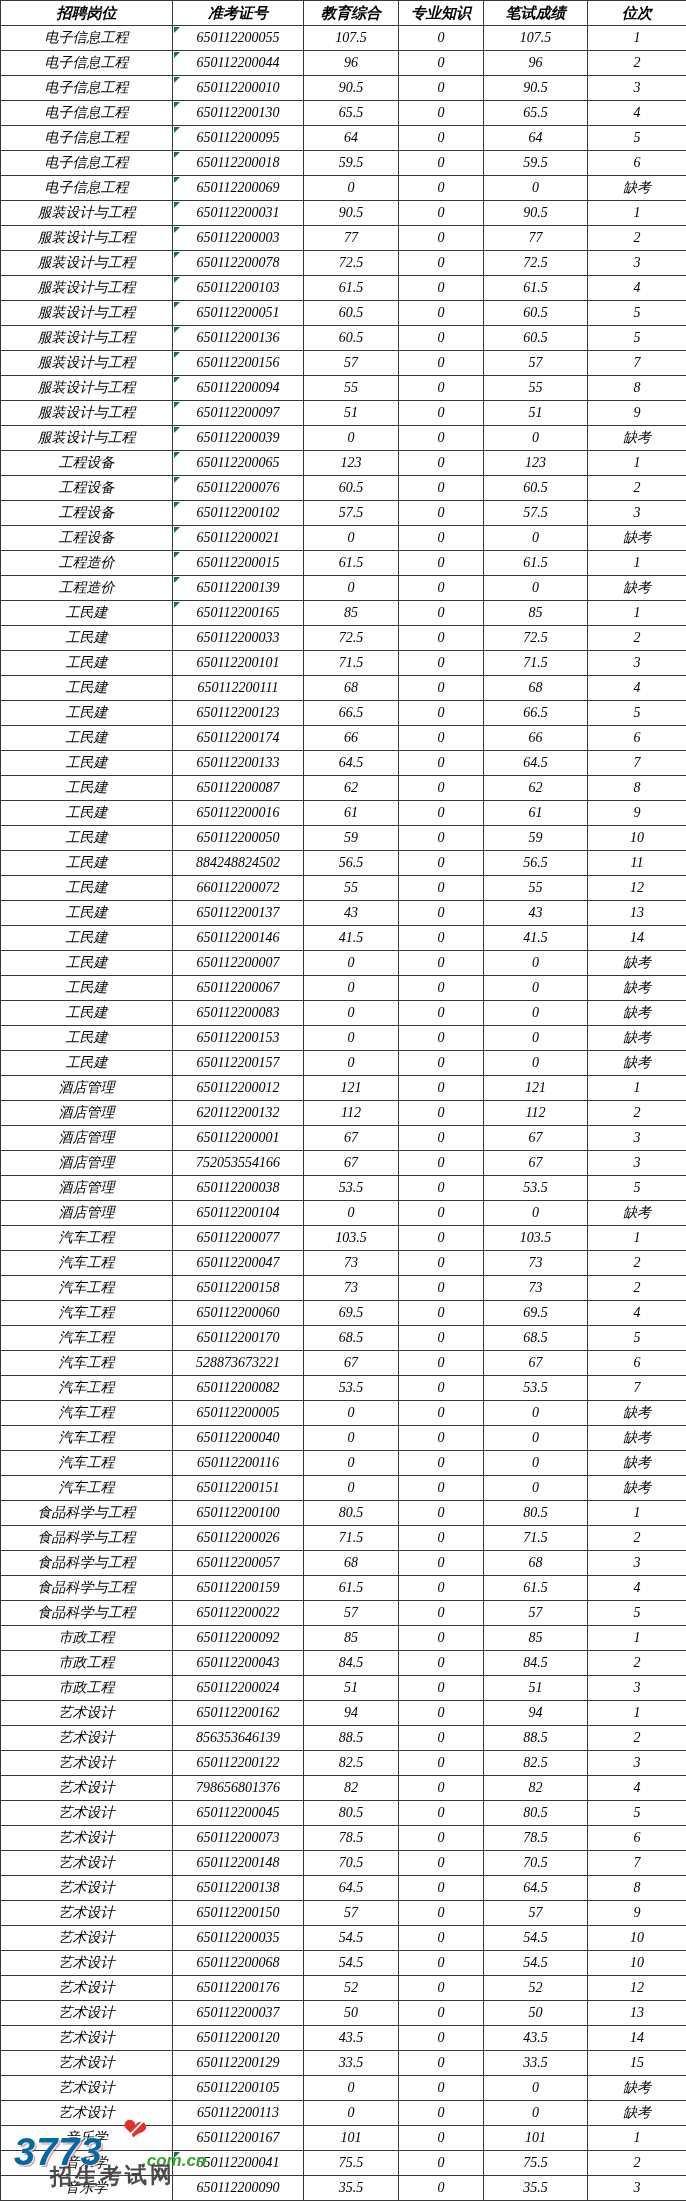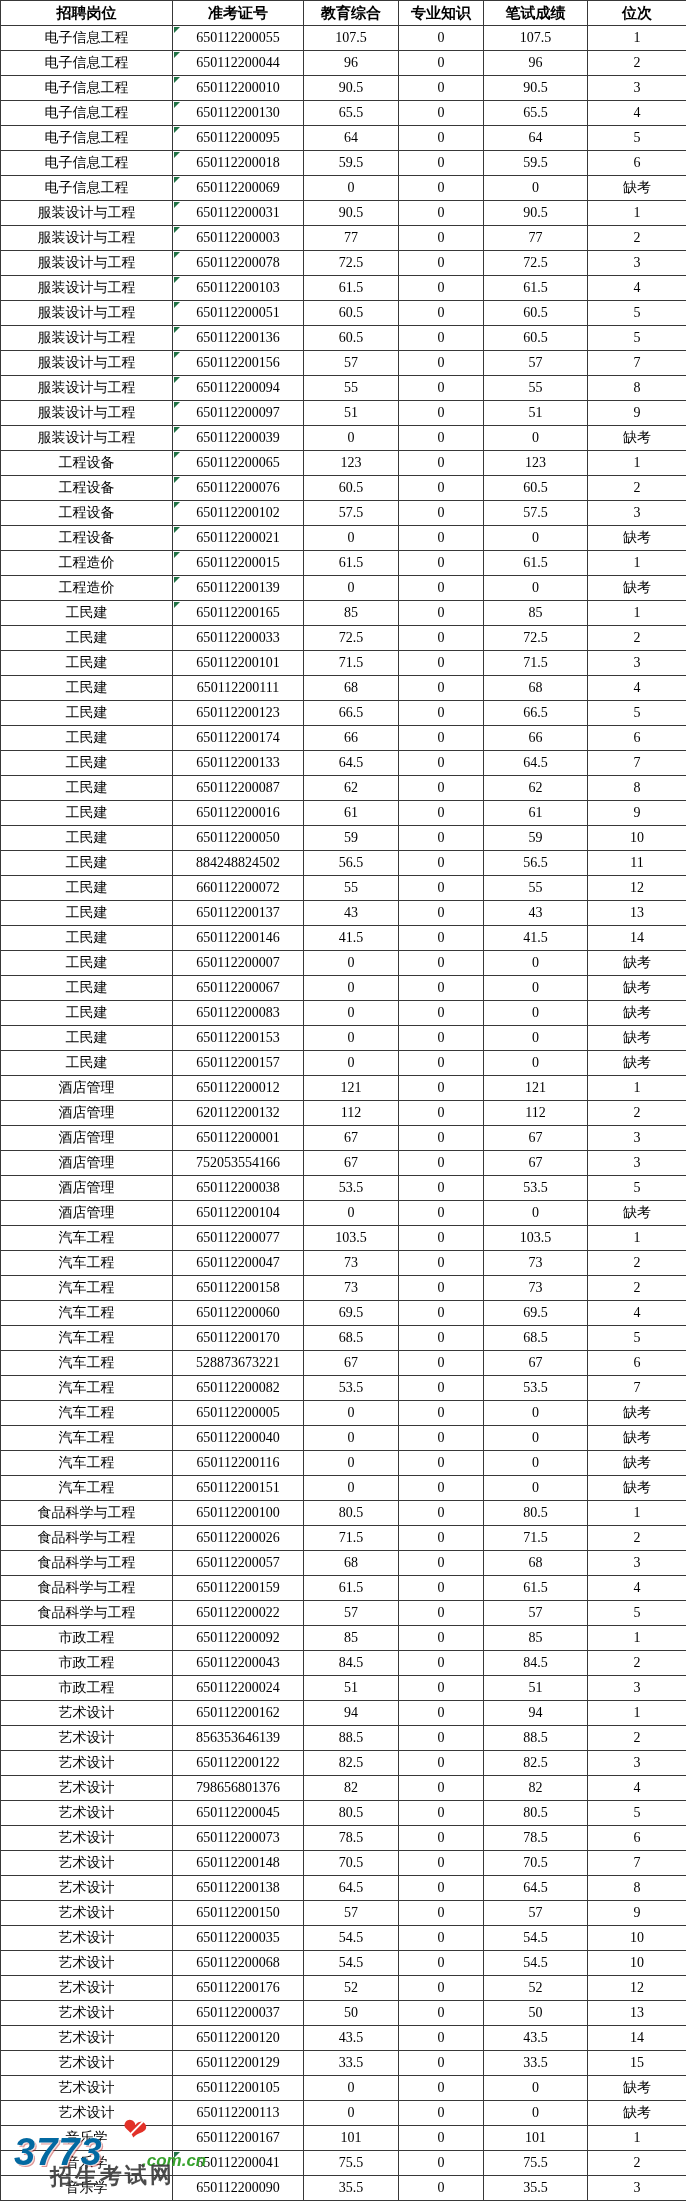--- a/index.html
+++ b/index.html
@@ -2,21 +2,21 @@
 <html><head>
 <meta charset="utf-8">
 <style>
   html,body{margin:0;padding:0;background:#fff;}
   body{
     width:686px;height:2201px;position:relative;overflow:hidden;
     font-family:"Liberation Serif","DejaVu Serif",serif;color:#000;
   }
   table.grid{
     border-collapse:collapse;table-layout:fixed;width:686px;
-    position:absolute;left:0;top:0;
+    position:absolute;left:0;top:0;font-style:italic;
   }
   table.grid th, table.grid td{
     border:1px solid #383838;
     height:24px;padding:0;text-align:center;vertical-align:middle;
     white-space:nowrap;overflow:hidden;position:relative;
     font-size:14px;line-height:24px;
   }
   table.grid th{
     font-size:15px;font-weight:bold;
     font-family:"Liberation Sans","DejaVu Sans",sans-serif;

